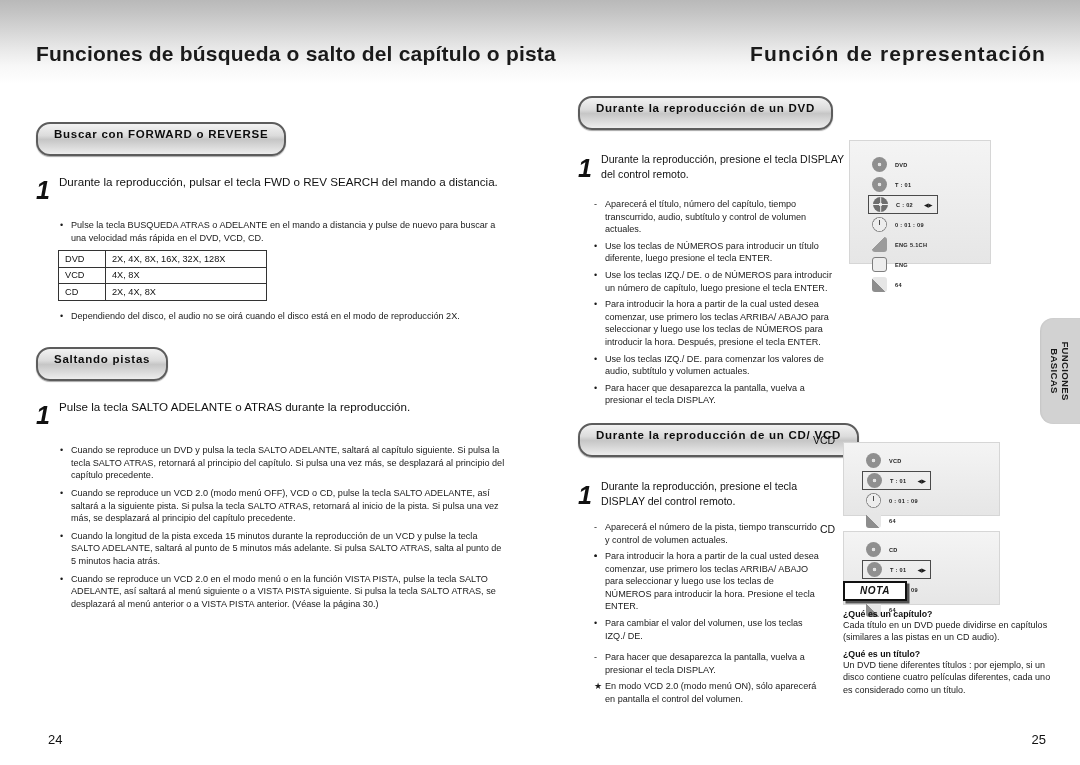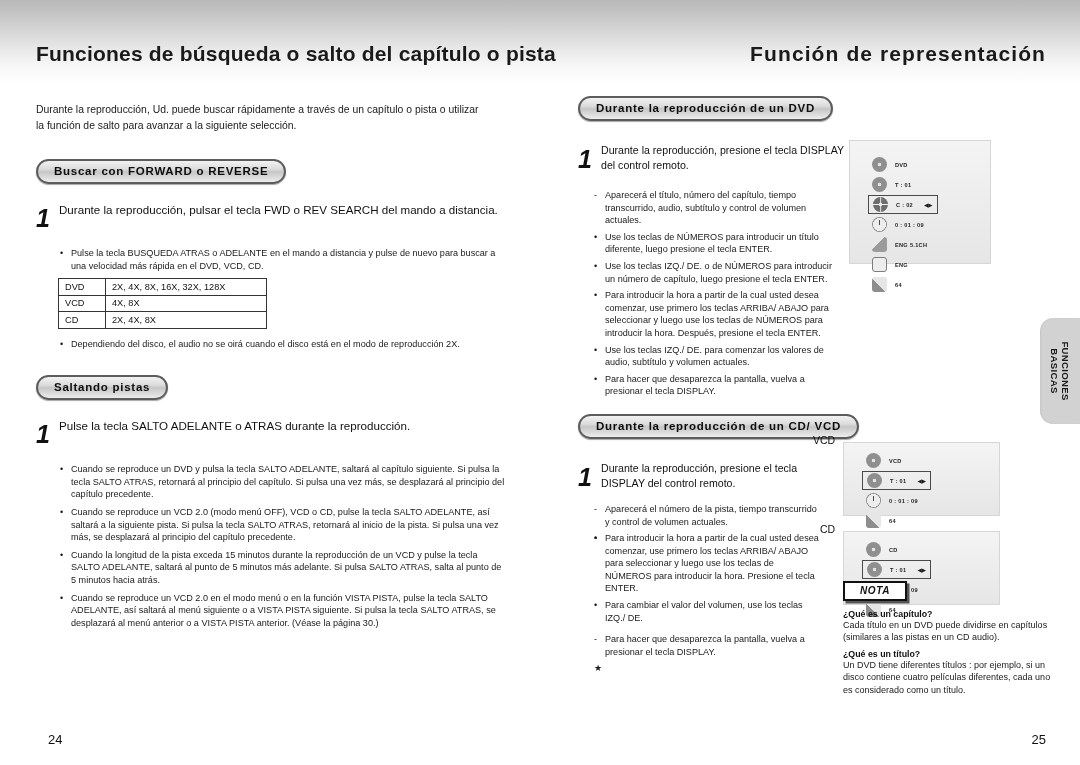--- a/index.html
+++ b/index.html
@@ -62,21 +62,21 @@
     color: #1a1a1a;
     width: 450px;
     margin-top: 6px;
   }
 
   
   .pill {
     display: inline-block;
     border: 2.5px solid #5c5c5c;
     border-radius: 14px;
-    padding: 4px 16px 5px 16px;
+    padding: 4px 16px 14px 16px;
     background: linear-gradient(to bottom,
         #f2f2f2 0%, #dcdcdc 38%, #c6c6c6 52%, #ededed 100%);
     box-shadow: 0 1px 1px rgba(0,0,0,.35);
     font-size: 11.5px;
     font-weight: bold;
     letter-spacing: .75px;
     color: #0d0d0d;
     white-space: nowrap;
   }
   .pill-wrap { margin: 0; }
@@ -267,21 +267,20 @@
 <body>
 
 <div class="page">
 
   <div class="header-band"></div>
   <div class="header-title right">Función de representación</div>
   <div class="header-title left">Funciones de búsqueda o salto del capítulo o pista</div>
 
   <div class="col-left">
 
-    <div class="intro">Durante la reproducción, Ud. puede buscar rápidamente a través de un capítulo o pista o utilizar la función de salto para avanzar a la siguiente selección.</div>
 
     <div class="sp26"></div>
 
     <div class="pill-wrap">
       <span class="pill">Buscar con FORWARD o REVERSE</span>
     </div>
 
     <div class="sp16"></div>
 
     <div class="step">
@@ -429,20 +428,21 @@
       <li>
         <span class="mk">•</span>
         <span>Para cambiar el valor del volumen, use los teclas IZQ./ DE.</span>
       </li>
       <li style="margin-top:9px;">
         <span class="mk">-</span>
         <span>Para hacer que desaparezca la pantalla, vuelva a presionar el tecla DISPLAY.</span>
       </li>
       <li>
         <span class="mk">★</span>
+        <span>En modo VCD 2.0  (modo menú ON), sólo aparecerá en pantalla el control del volumen.</span>
       </li>
     </ul>
   </div>
 
   <div class="osd" style="position:absolute;left:849px;top:140px;width:140px;height:122px;">
     <div class="osd-rows">
       <div class="osd-row">
         <span class="osd-ico disc"></span>
         <span class="osd-txt">DVD</span>
       </div>

